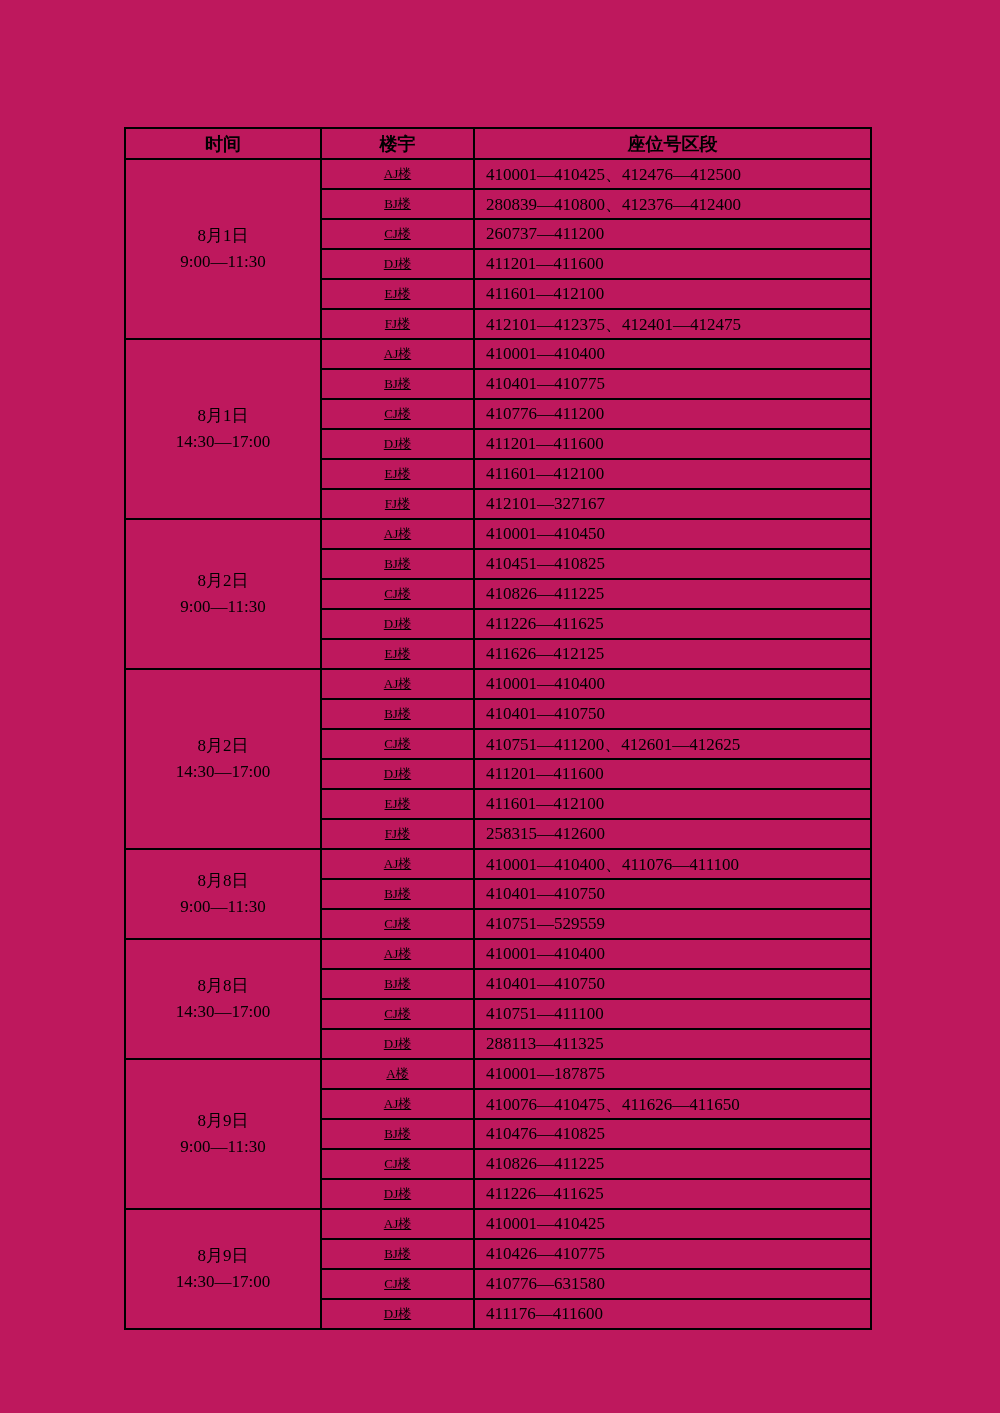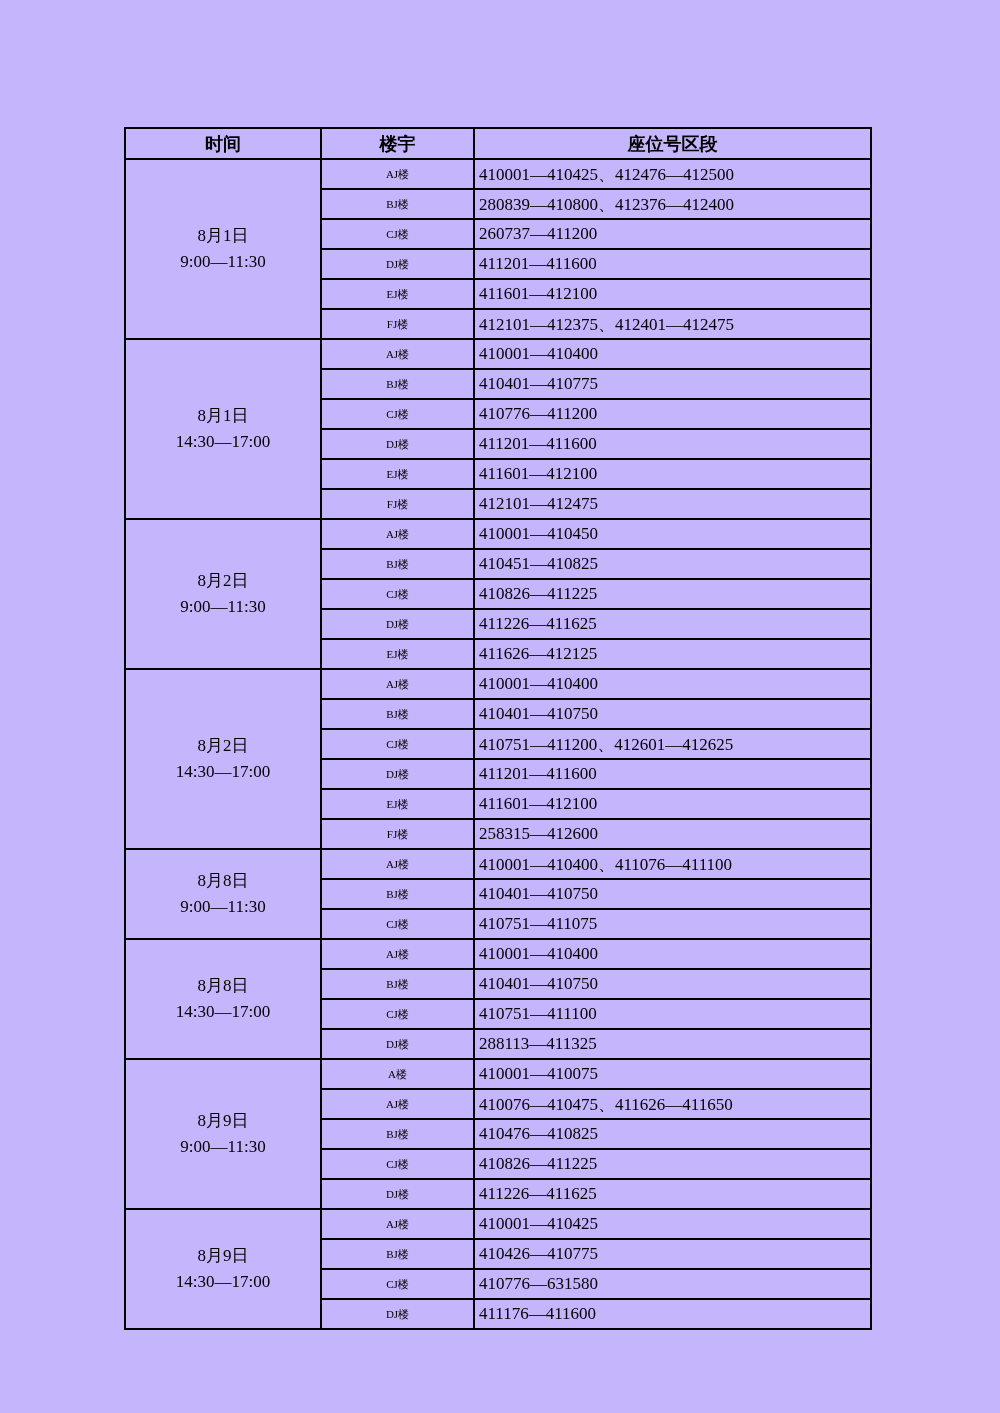--- a/index.html
+++ b/index.html
@@ -8,21 +8,21 @@
     width: 1000px;
     height: 1413px;
     background: #ffffff;
     color: #000000;
     font-family: "Liberation Serif", "DejaVu Serif", serif;
   }
   .doc-page {
     position: relative;
     width: 1000px;
     height: 1413px;
-    background: #c4b5fd;
+    background: #be185d;
     overflow: hidden;
   }
   table.schedule {
     position: absolute;
     left: 124px;
     top: 127px;
     width: 746px;
     border-collapse: collapse;
     table-layout: fixed;
   }
@@ -39,25 +39,26 @@
   thead th {
     font-weight: bold;
     font-size: 18px;
   }
   tbody tr { height: 30px; }
   td.time-cell {
     font-size: 17px;
     line-height: 26px;
   }
   td.building-cell {
-    font-size: 11px;
+    font-size: 13px;
+    text-decoration: underline;
   }
   td.seats-cell {
     text-align: left;
-    padding-left: 4px;
+    padding-left: 11px;
     font-size: 17px;
   }
 </style>
 </head>
 <body>
 
 <div class="doc-page">
   <table class="schedule">
     <colgroup>
       <col style="width:196px">
@@ -119,21 +120,21 @@
         <tr>
           <td class="building-cell">DJ楼</td>
           <td class="seats-cell">411201—411600</td>
         </tr>
         <tr>
           <td class="building-cell">EJ楼</td>
           <td class="seats-cell">411601—412100</td>
         </tr>
         <tr>
           <td class="building-cell">FJ楼</td>
-          <td class="seats-cell">412101—412475</td>
+          <td class="seats-cell">412101—327167</td>
         </tr>
         <tr>
           <td class="time-cell" rowspan="5">
             <div>8月2日</div>
             <div>9:00—11:30</div>
           </td>
           <td class="building-cell">AJ楼</td>
           <td class="seats-cell">410001—410450</td>
         </tr>
         <tr>
@@ -187,21 +188,21 @@
           </td>
           <td class="building-cell">AJ楼</td>
           <td class="seats-cell">410001—410400、411076—411100</td>
         </tr>
         <tr>
           <td class="building-cell">BJ楼</td>
           <td class="seats-cell">410401—410750</td>
         </tr>
         <tr>
           <td class="building-cell">CJ楼</td>
-          <td class="seats-cell">410751—411075</td>
+          <td class="seats-cell">410751—529559</td>
         </tr>
         <tr>
           <td class="time-cell" rowspan="4">
             <div>8月8日</div>
             <div>14:30—17:00</div>
           </td>
           <td class="building-cell">AJ楼</td>
           <td class="seats-cell">410001—410400</td>
         </tr>
         <tr>
@@ -215,21 +216,21 @@
         <tr>
           <td class="building-cell">DJ楼</td>
           <td class="seats-cell">288113—411325</td>
         </tr>
         <tr>
           <td class="time-cell" rowspan="5">
             <div>8月9日</div>
             <div>9:00—11:30</div>
           </td>
           <td class="building-cell">A楼</td>
-          <td class="seats-cell">410001—410075</td>
+          <td class="seats-cell">410001—187875</td>
         </tr>
         <tr>
           <td class="building-cell">AJ楼</td>
           <td class="seats-cell">410076—410475、411626—411650</td>
         </tr>
         <tr>
           <td class="building-cell">BJ楼</td>
           <td class="seats-cell">410476—410825</td>
         </tr>
         <tr>

